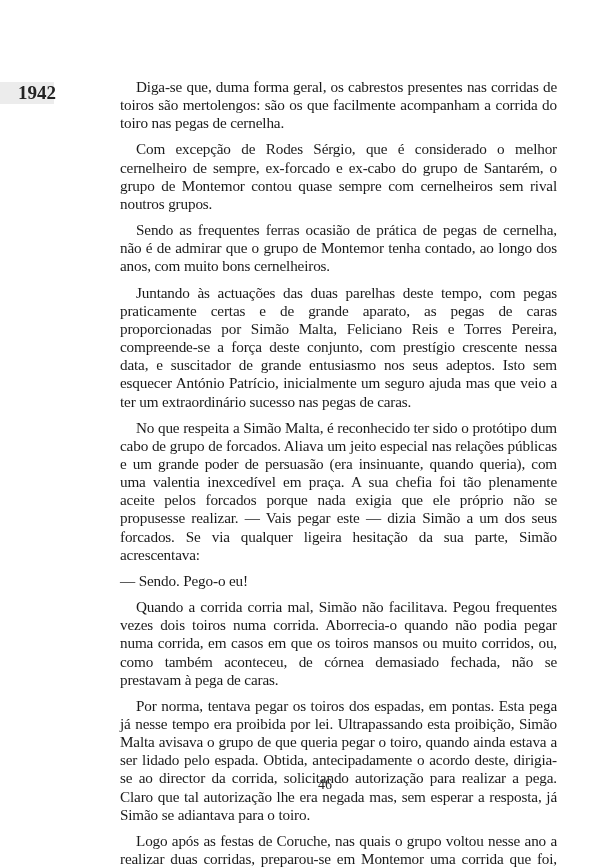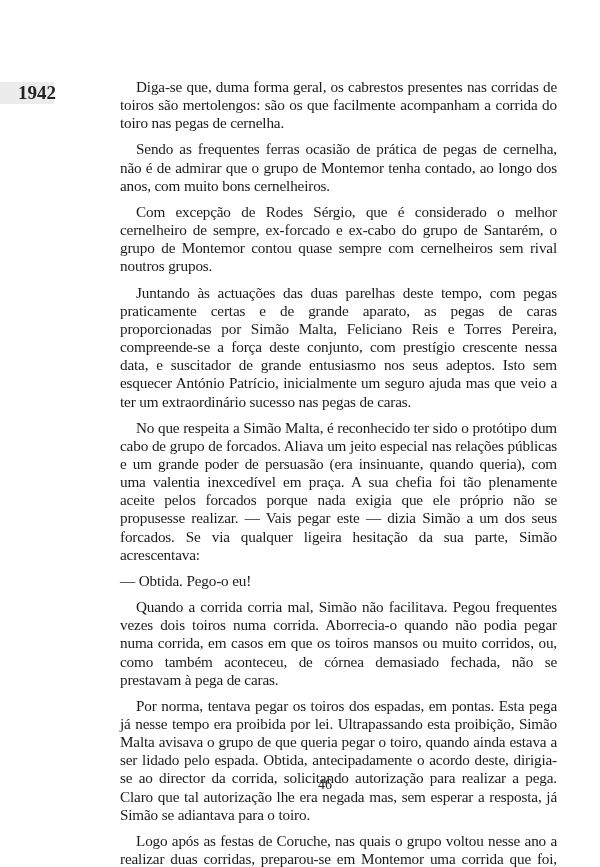--- a/index.html
+++ b/index.html
@@ -60,23 +60,23 @@
     }
   </style>
 </head>
 <body>
 
 <div class="year-band"></div>
 <div class="year-label">1942</div>
 
 <div class="text-column">
   <p class="para">Diga-se que, duma forma geral, os cabrestos presentes nas corridas de toiros são mertolengos: são os que facilmente acompanham a corrida do toiro nas pegas de cernelha.</p>
+  <p class="para">Com excepção de Rodes Sérgio, que é considerado o melhor cernelheiro de sempre, ex-forcado e ex-cabo do grupo de Santarém, o grupo de Montemor contou quase sempre com cernelheiros sem rival noutros grupos.</p>
   <p class="para">Sendo as frequentes ferras ocasião de prática de pegas de cernelha, não é de admirar que o grupo de Montemor tenha contado, ao longo dos anos, com muito bons cernelheiros.</p>
-  <p class="para">Com excepção de Rodes Sérgio, que é considerado o melhor cernelheiro de sempre, ex-forcado e ex-cabo do grupo de Santarém, o grupo de Montemor contou quase sempre com cernelheiros sem rival noutros grupos.</p>
   <p class="para">Juntando às actuações das duas parelhas deste tempo, com pegas praticamente certas e de grande aparato, as pegas de caras proporcionadas por Simão Malta, Feliciano Reis e Torres Pereira, compreende-se a força deste conjunto, com prestígio crescente nessa data, e suscitador de grande entusiasmo nos seus adeptos. Isto sem esquecer António Patrício, inicialmente um seguro ajuda mas que veio a ter um extraordinário sucesso nas pegas de caras.</p>
   <p class="para">No que respeita a Simão Malta, é reconhecido ter sido o protótipo dum cabo de grupo de forcados. Aliava um jeito especial nas relações públicas e um grande poder de persuasão (era insinuante, quando queria), com uma valentia inexcedível em praça. A sua chefia foi tão plenamente aceite pelos forcados porque nada exigia que ele próprio não se propusesse realizar. — Vais pegar este — dizia Simão a um dos seus forcados. Se via qualquer ligeira hesitação da sua parte, Simão acrescentava:</p>
-  <p class="para no-indent">— Obtida. Pego-o eu!</p>
+  <p class="para no-indent">— Sendo. Pego-o eu!</p>
   <p class="para">Quando a corrida corria mal, Simão não facilitava. Pegou frequentes vezes dois toiros numa corrida. Aborrecia-o quando não podia pegar numa corrida, em casos em que os toiros mansos ou muito corridos, ou, como também aconteceu, de córnea demasiado fechada, não se prestavam à pega de caras.</p>
   <p class="para">Por norma, tentava pegar os toiros dos espadas, em pontas. Esta pega já nesse tempo era proibida por lei. Ultrapassando esta proibição, Simão Malta avisava o grupo de que queria pegar o toiro, quando ainda estava a ser lidado pelo espada. Obtida, antecipadamente o acordo deste, dirigia-se ao director da corrida, solicitando autorização para realizar a pega. Claro que tal autorização lhe era negada mas, sem esperar a resposta, já Simão se adiantava para o toiro.</p>
   <p class="para">Logo após as festas de Coruche, nas quais o grupo voltou nesse ano a realizar duas corridas, preparou-se em Montemor uma corrida que foi, simultaneamente, de consagração do grupo de Montemor e de homenagem a Simão da Veiga. No ano anterior, não se tinha realizado esta corrida da feira de Setembro, o que aumentava a expectativa dos montemorenses que queriam ver a forma actual do grupo da terra.</p>
 </div>
 
 <div class="page-number">46</div>
 
 </body></html>

